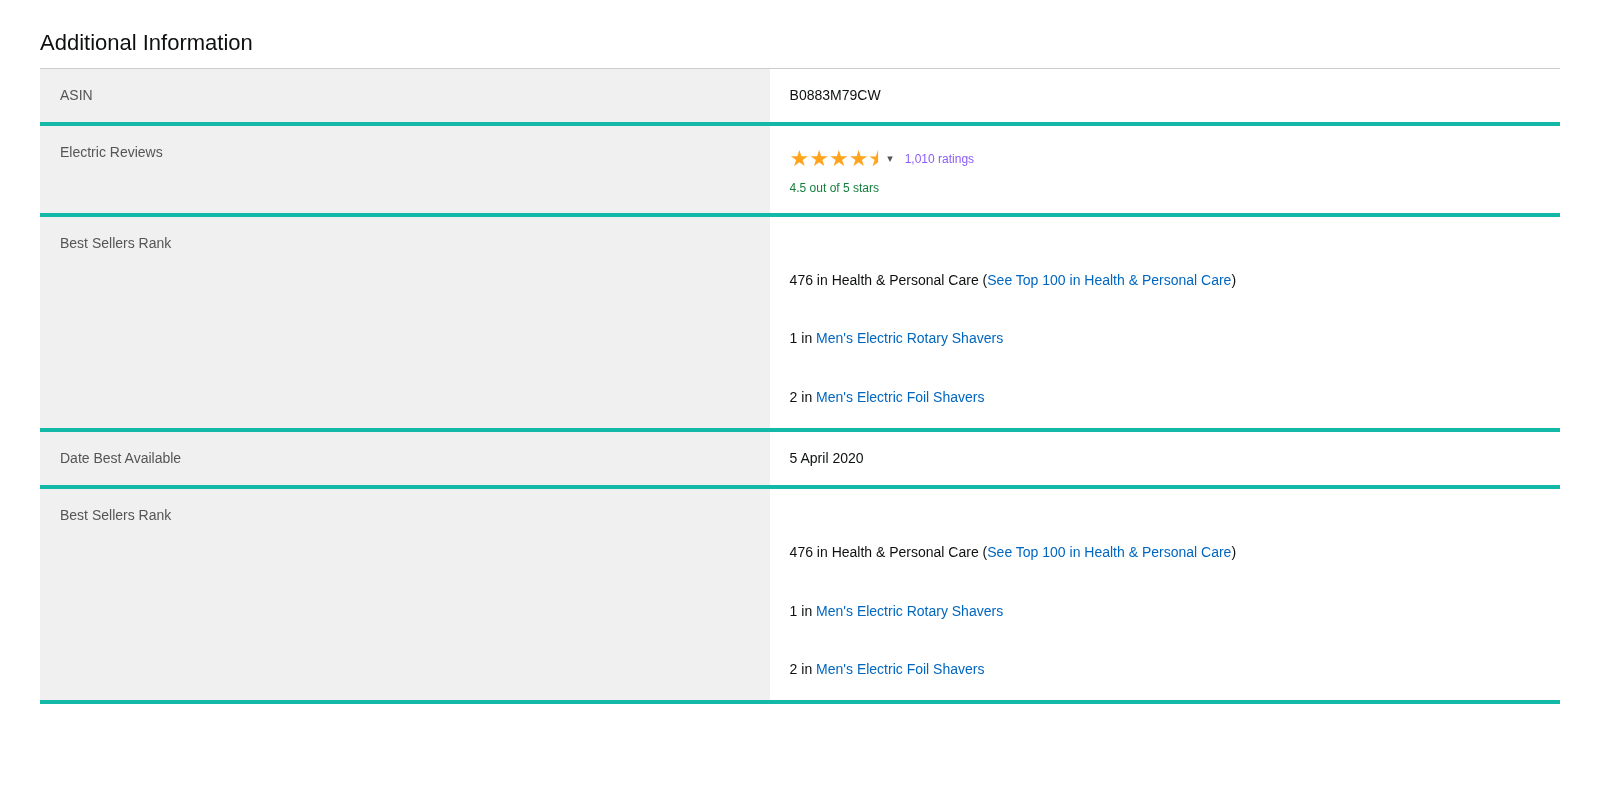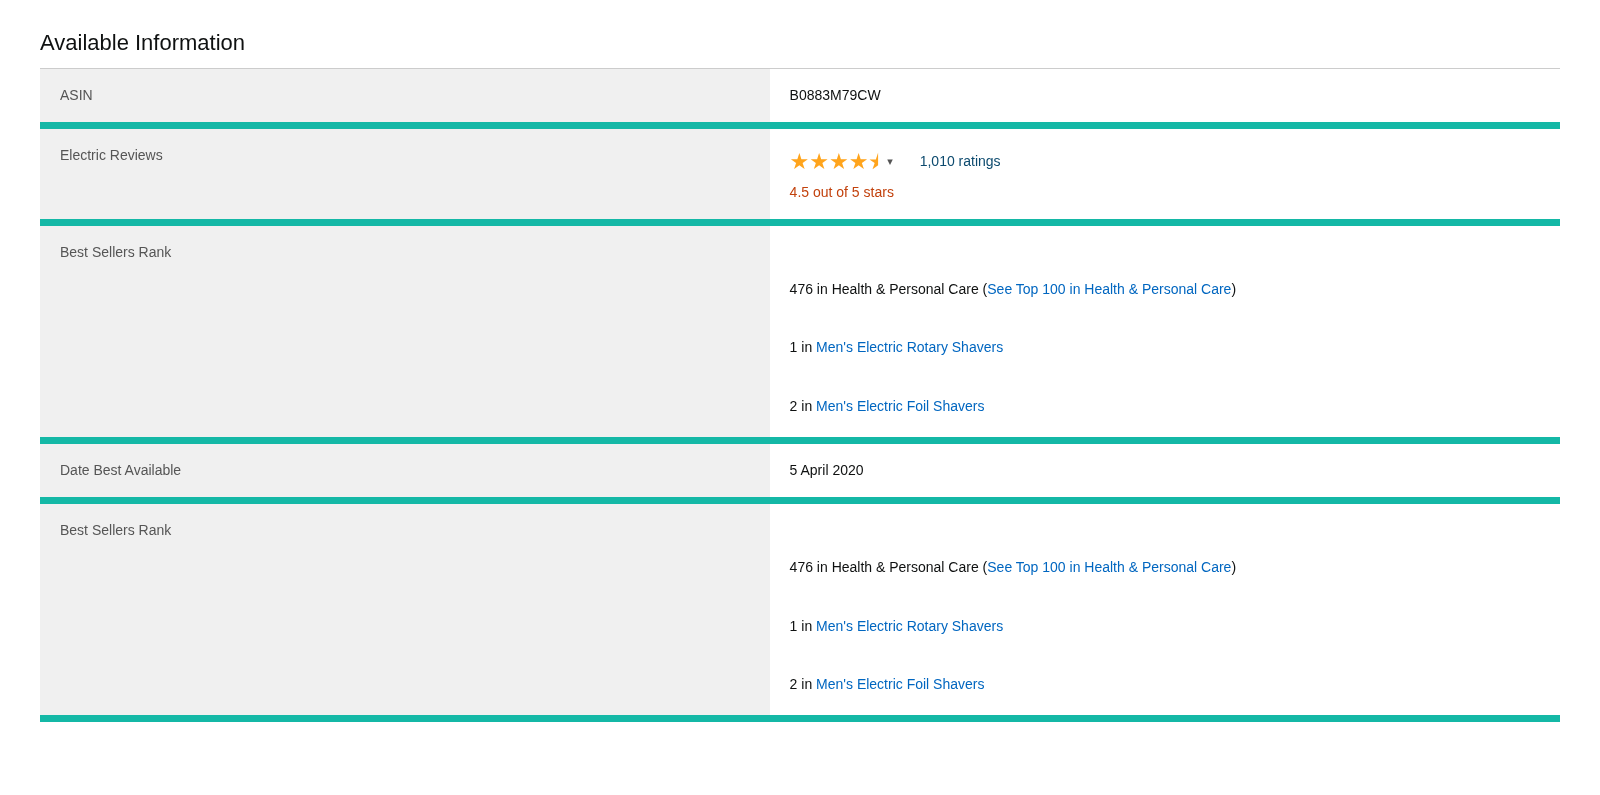--- a/index.html
+++ b/index.html
@@ -31,21 +31,21 @@
       margin-bottom: 0;
     }
 
     .info-table {
       width: 100%;
       border-collapse: collapse;
       margin-top: 0;
     }
 
     .info-table tr {
-      border-bottom: 7px solid #14b8a6;
+      border-bottom: 4px solid #14b8a6;
     }
 
     .info-table td {
       padding: 16px 20px;
       vertical-align: top;
       line-height: 1.5;
     }
 
     .info-table td:first-child {
       width: 48%;
@@ -84,50 +84,50 @@
     }
 
     .dropdown-arrow {
       font-size: 11px;
       color: #555;
       margin-left: 2px;
       cursor: pointer;
     }
 
     .ratings-link {
-      color: #0c4a6e;
+      color: #8b5cf6;
       text-decoration: none;
-      font-size: 14px;
-      margin-left: 21px;
+      font-size: 12px;
+      margin-left: 6px;
     }
 
     .stars-text {
-      font-size: 14px;
-      color: #c2410c;
+      font-size: 12px;
+      color: #15803d;
     }
 
     .rank-line {
       margin-bottom: 4px;
       line-height: 1.6;
       margin-top: 36px;
     }
 
     .rank-link {
       color: #0066c0;
       text-decoration: none;
     }
 
     .rank-number {
       color: #0F1111;
     }
   </style>
 </head>
 <body>
 
-<h2 class="section-title">Available Information</h2>
+<h2 class="section-title">Additional Information</h2>
 <hr class="divider-top">
 
 <table class="info-table">
   <tbody id="table-body">
   <tr>
         <td>ASIN</td>
         <td>B0883M79CW</td>
       </tr>
       <tr>
         <td>Electric Reviews</td>

